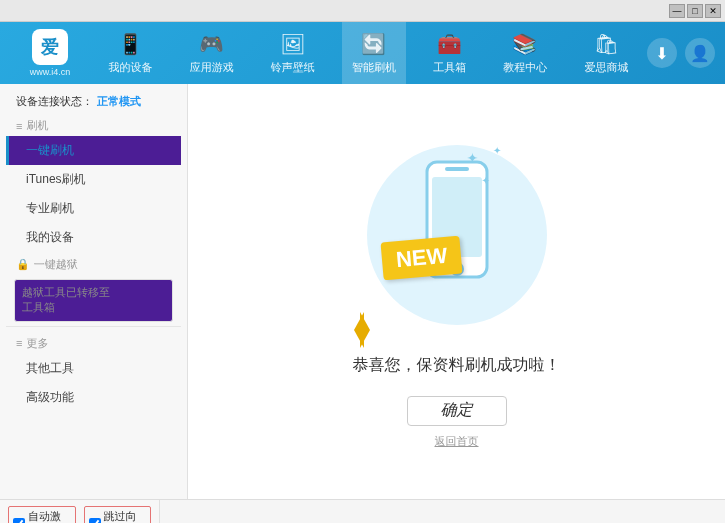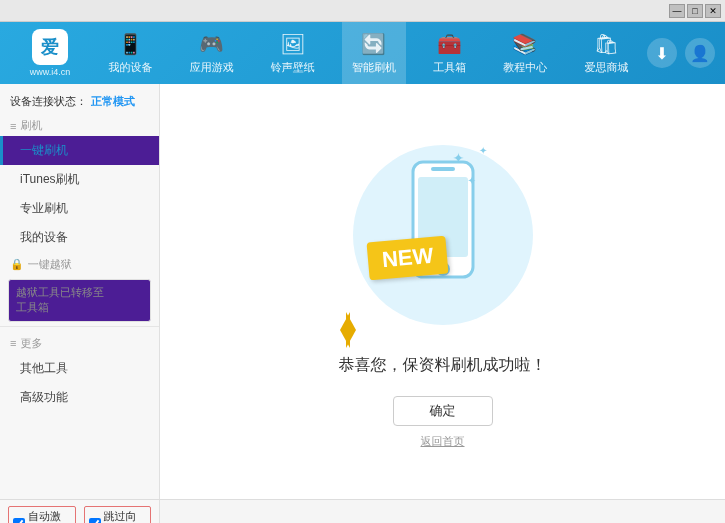--- a/index.html
+++ b/index.html
@@ -83,24 +83,24 @@
     }
 
     
     .main-area {
       display: flex;
       height: calc(523px - 22px - 62px - 24px);
     }
 
     
     .sidebar {
-      width: 160px;
+      width: 188px;
       background: #f7f7f7;
       border-right: 1px solid #e0e0e0;
-      padding: 6px 0;
+      padding: 6px 6px;
       flex-shrink: 0;
       overflow-y: auto;
     }
     .status-bar {
       padding: 4px 10px;
       font-size: 11px;
       color: #666;
       display: flex;
       align-items: center;
       gap: 4px;
@@ -197,24 +197,25 @@
       color: #333;
       margin-bottom: 20px;
       font-weight: 400;
     }
     .confirm-btn {
       width: 100px;
       height: 30px;
       background: white;
       border: 1px solid #ccc;
       border-radius: 4px;
-      font-size: 13px;
+      font-size: 16px;
       color: #333;
       cursor: pointer;
       margin-bottom: 8px;
+      font-style: italic;
     }
     .back-link {
       font-size: 11px;
       color: #999;
       cursor: pointer;
       text-decoration: underline;
     }
     .checkbox-item {
       display: flex;
       align-items: center;

